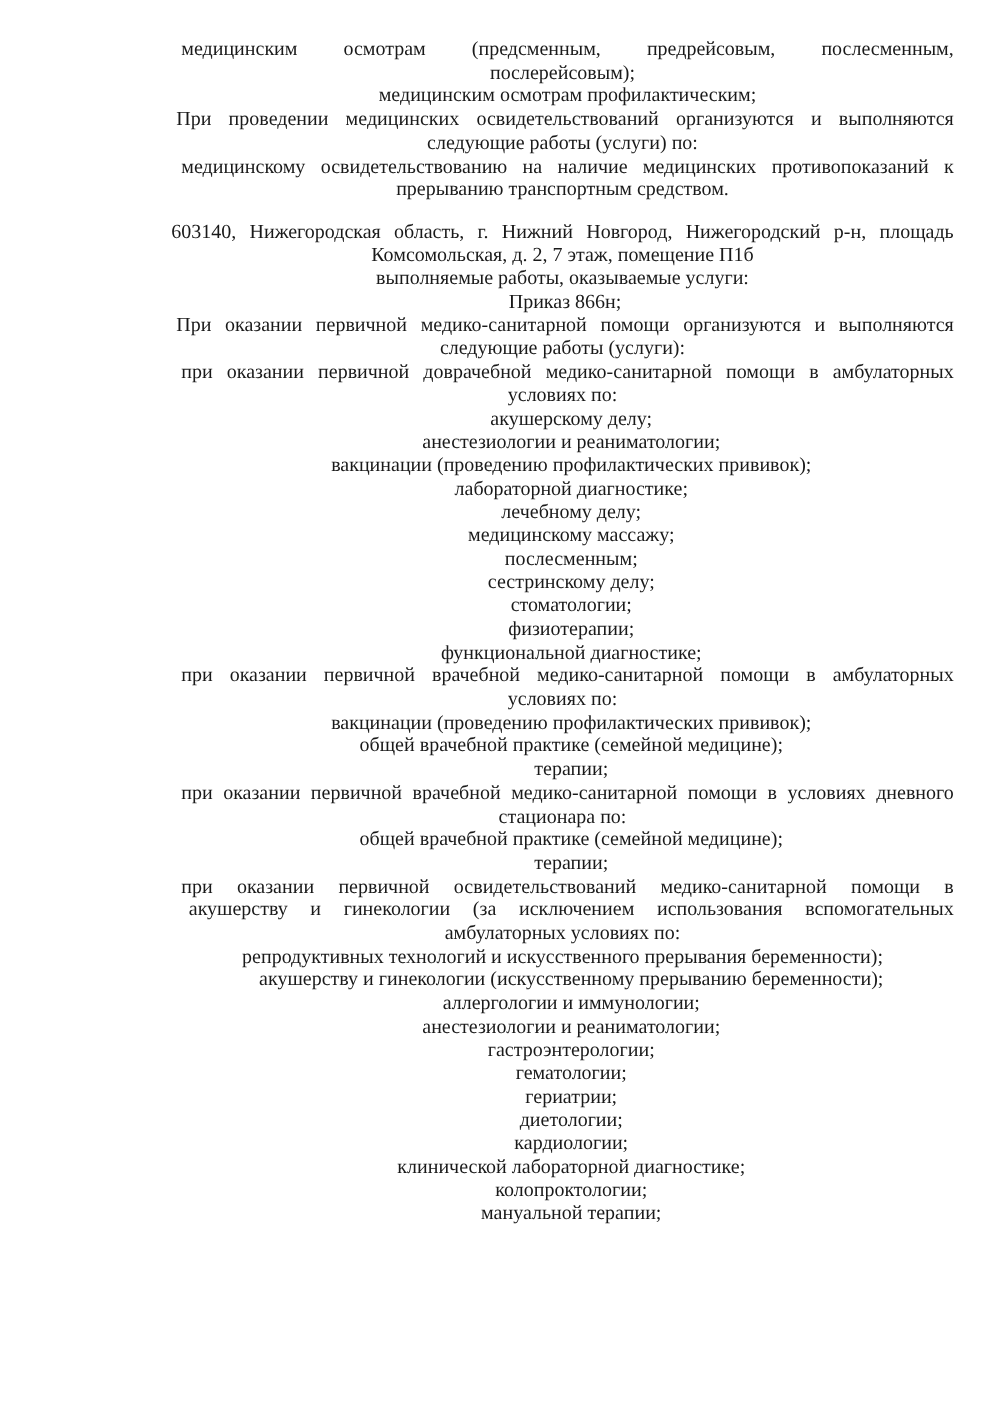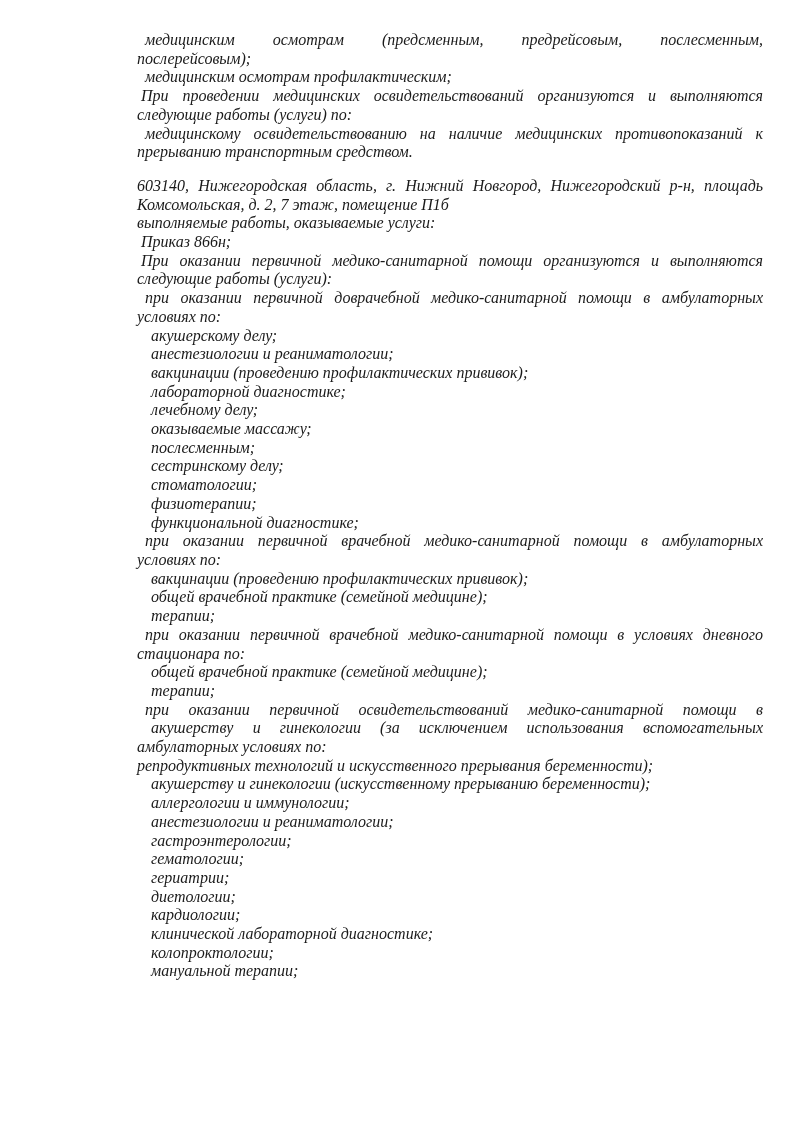--- a/index.html
+++ b/index.html
@@ -16,27 +16,26 @@
   }
   .doc {
     box-sizing: border-box;
     width: 800px;
     height: 1131px;
     padding: 31px 37px 0 137px;
     font-family: "Liberation Serif", "DejaVu Serif", serif;
     font-size: 16px;
     line-height: 18.7px;
     color: #1a1a1a;
-    font-style: italic;
   }
   .block + .block { margin-top: 15px; }
   .line {
     margin: 0;
     padding: 0;
-    text-align: left;
+    text-align: center;
   }
   .line.ind-none { text-indent: 0; }
   .line.ind-sm   { text-indent: 4px; }
   .line.ind-md   { text-indent: 8px; }
   .line.ind-lg   { text-indent: 14px; }
   .line.stretch {
     text-align: justify;
     text-align-last: justify;
   }
 </style>
@@ -61,21 +60,21 @@
         <p class="line ind-sm">Приказ 866н;</p>
         <p class="line ind-sm stretch">При оказании первичной медико-санитарной помощи организуются и выполняются</p>
         <p class="line ind-none">следующие работы (услуги):</p>
         <p class="line ind-md stretch">при оказании первичной доврачебной медико-санитарной помощи в амбулаторных</p>
         <p class="line ind-none">условиях по:</p>
         <p class="line ind-lg">акушерскому делу;</p>
         <p class="line ind-lg">анестезиологии и реаниматологии;</p>
         <p class="line ind-lg">вакцинации (проведению профилактических прививок);</p>
         <p class="line ind-lg">лабораторной диагностике;</p>
         <p class="line ind-lg">лечебному делу;</p>
-        <p class="line ind-lg">оказываемые массажу;</p>
+        <p class="line ind-lg">медицинскому массажу;</p>
         <p class="line ind-lg">послесменным;</p>
         <p class="line ind-lg">сестринскому делу;</p>
         <p class="line ind-lg">стоматологии;</p>
         <p class="line ind-lg">физиотерапии;</p>
         <p class="line ind-lg">функциональной диагностике;</p>
         <p class="line ind-md stretch">при оказании первичной врачебной медико-санитарной помощи в амбулаторных</p>
         <p class="line ind-none">условиях по:</p>
         <p class="line ind-lg">вакцинации (проведению профилактических прививок);</p>
         <p class="line ind-lg">общей врачебной практике (семейной медицине);</p>
         <p class="line ind-lg">терапии;</p>

